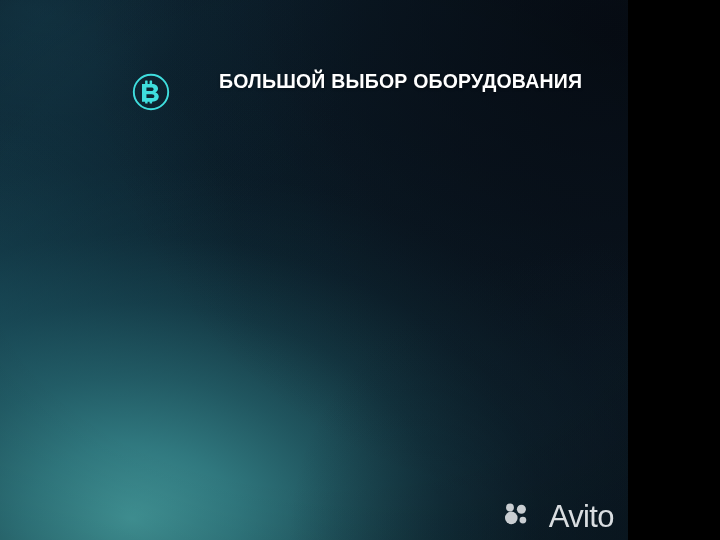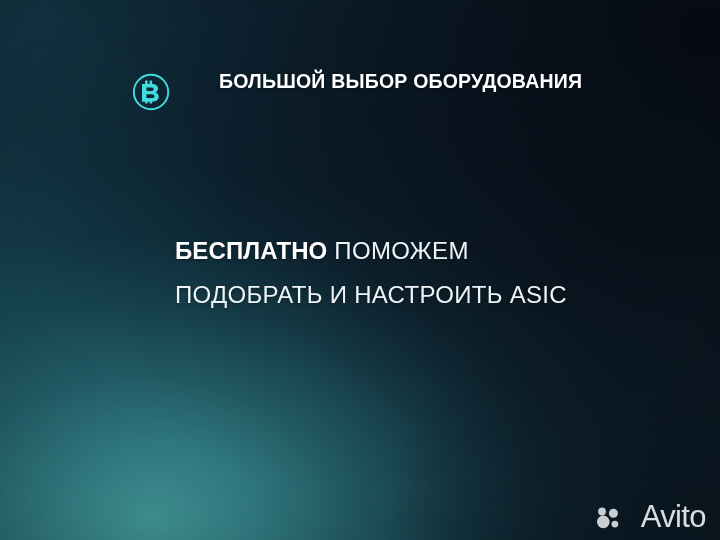--- a/index.html
+++ b/index.html
@@ -7,21 +7,21 @@
     margin: 0;
     padding: 0;
     background: #000;
   }
   body {
     font-family: "Liberation Sans", sans-serif;
   }
 
   #banner {
     position: relative;
-    width: 720px;
+    width: 628px;
     height: 540px;
     overflow: hidden;
     background-color: #0a1520;
   }
 
   
   .bg-layer {
     position: absolute;
     inset: 0;
     pointer-events: none;
@@ -134,21 +134,21 @@
     font-weight: normal;
     color: #eef4f7;
   }
 
   
   .avito-logo {
     position: absolute;
     right: 14px;
     bottom: 8px;
     display: flex;
-    align-items: flex-end;
+    align-items: flex-start;
     gap: 19px;
   }
   .avito-mark {
     width: 27px;
     height: 27px;
     flex: 0 0 auto;
   }
   .avito-word {
     font-family: "Liberation Sans", sans-serif;
     font-size: 31px;
@@ -194,24 +194,20 @@
                  c1.55 0 2.50 -0.76 2.50 -1.94
                  c0 -1.18 -0.95 -1.94 -2.50 -1.94 Z"></path>
       </g>
     </svg>
 
     <div class="heading">
       <div class="heading-line l1">БОЛЬШОЙ ВЫБОР ОБОРУДОВАНИЯ</div>
     </div>
   </div>
 
-  <div class="message">
-    <div class="msg-line"><span class="msg-strong">БЕСПЛАТНО</span><span class="msg-light"> ПОМОЖЕМ</span></div>
-    <div class="msg-line msg-light">ПОДОБРАТЬ И НАСТРОИТЬ ASIC</div>
-  </div>
 
   <div class="avito-logo">
     <svg class="avito-mark" viewBox="0 0 27 27" aria-hidden="true">
       <circle cx="8.3" cy="16.9" r="6.3" fill="#c9ced2"></circle>
       <circle cx="7.0" cy="6.5" r="3.9" fill="#c9ced2"></circle>
       <circle cx="18.4" cy="8.2" r="4.5" fill="#c9ced2"></circle>
       <circle cx="19.9" cy="19.1" r="3.4" fill="#c9ced2"></circle>
     </svg>
     <span class="avito-word">Avito</span>
   </div>

